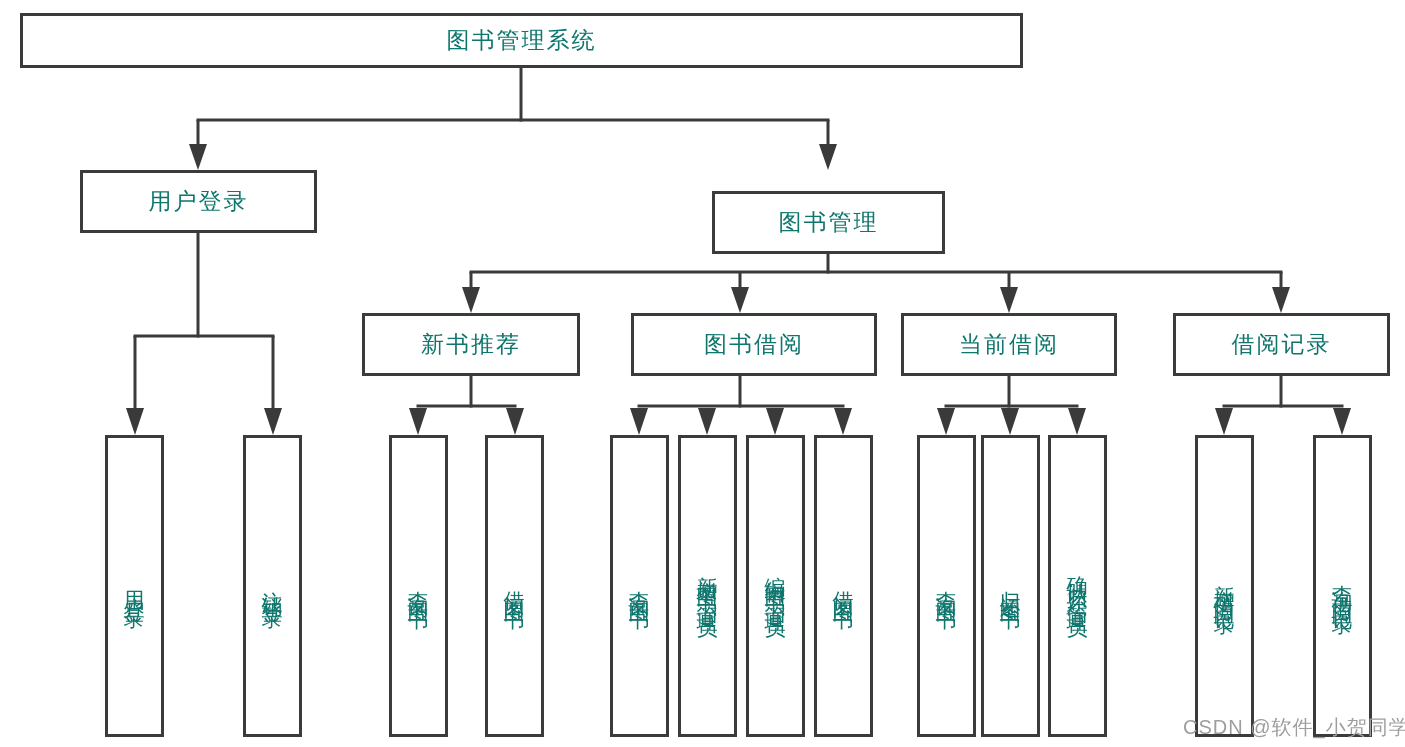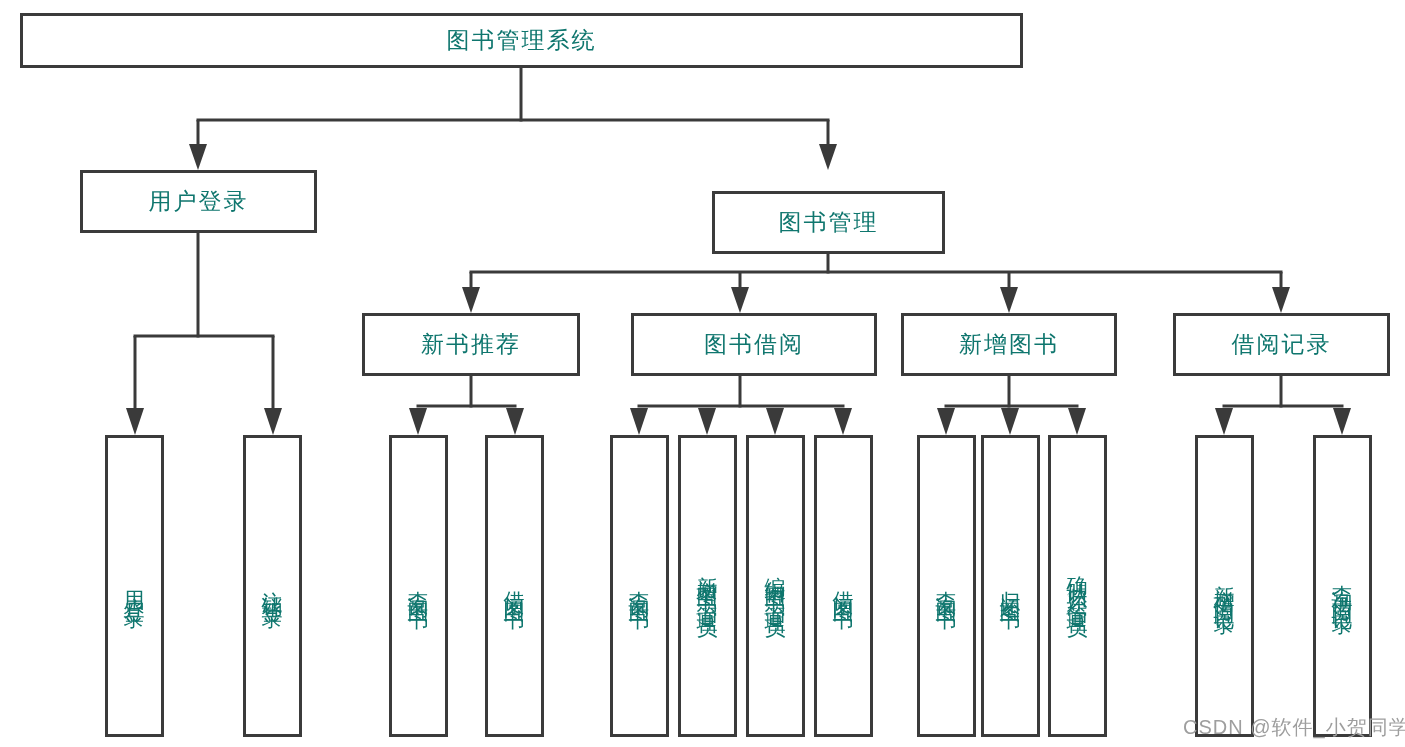--- a/index.html
+++ b/index.html
@@ -126,21 +126,21 @@
     <span class="lbl">图书管理</span>
   </div>
 
   <div class="node lvl3 lvl3-new-books">
     <span class="lbl">新书推荐</span>
   </div>
   <div class="node lvl3 lvl3-book-borrow">
     <span class="lbl">图书借阅</span>
   </div>
   <div class="node lvl3 lvl3-current-borrow">
-    <span class="lbl">新增图书</span>
+    <span class="lbl">当前借阅</span>
   </div>
   <div class="node lvl3 lvl3-borrow-records">
     <span class="lbl">借阅记录</span>
   </div>
 
   <div class="node leaf leaf-1">
     <span class="lbl">用户登录</span>
   </div>
   <div class="node leaf leaf-2">
     <span class="lbl">注销登录</span>

